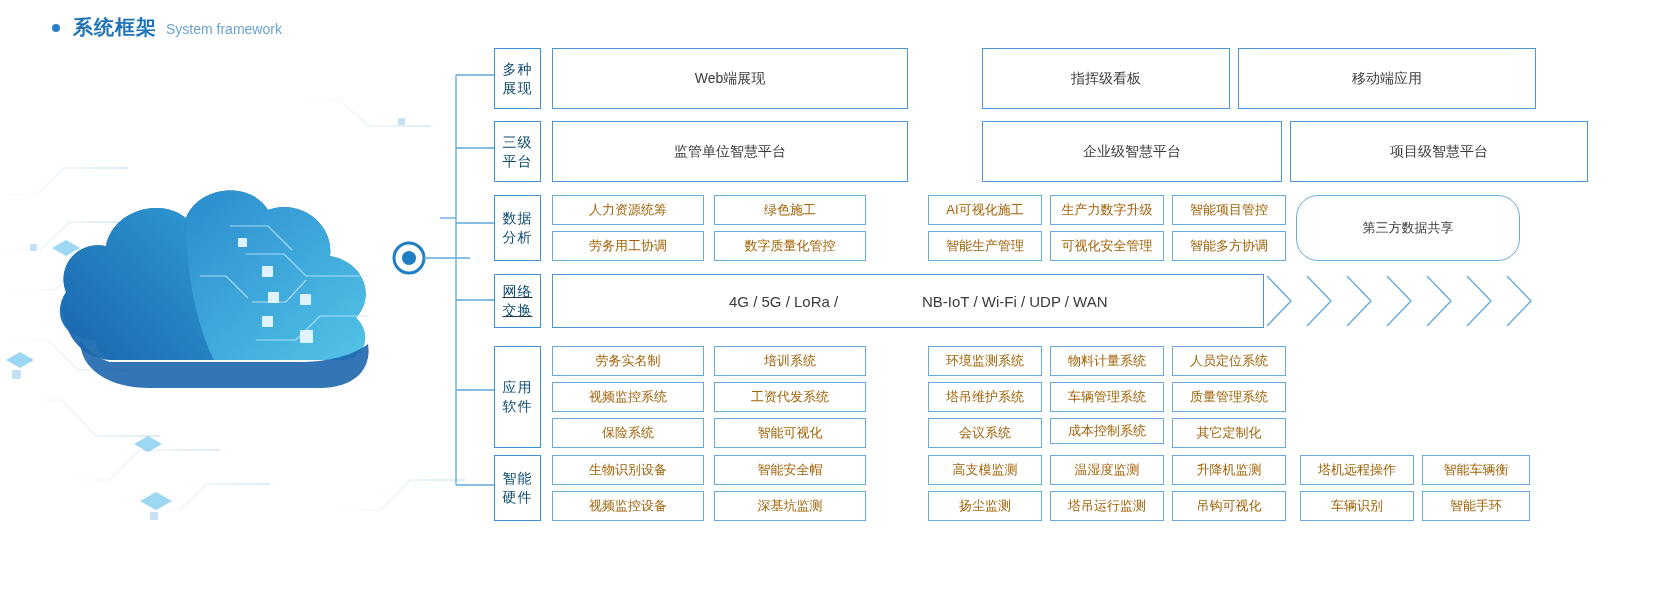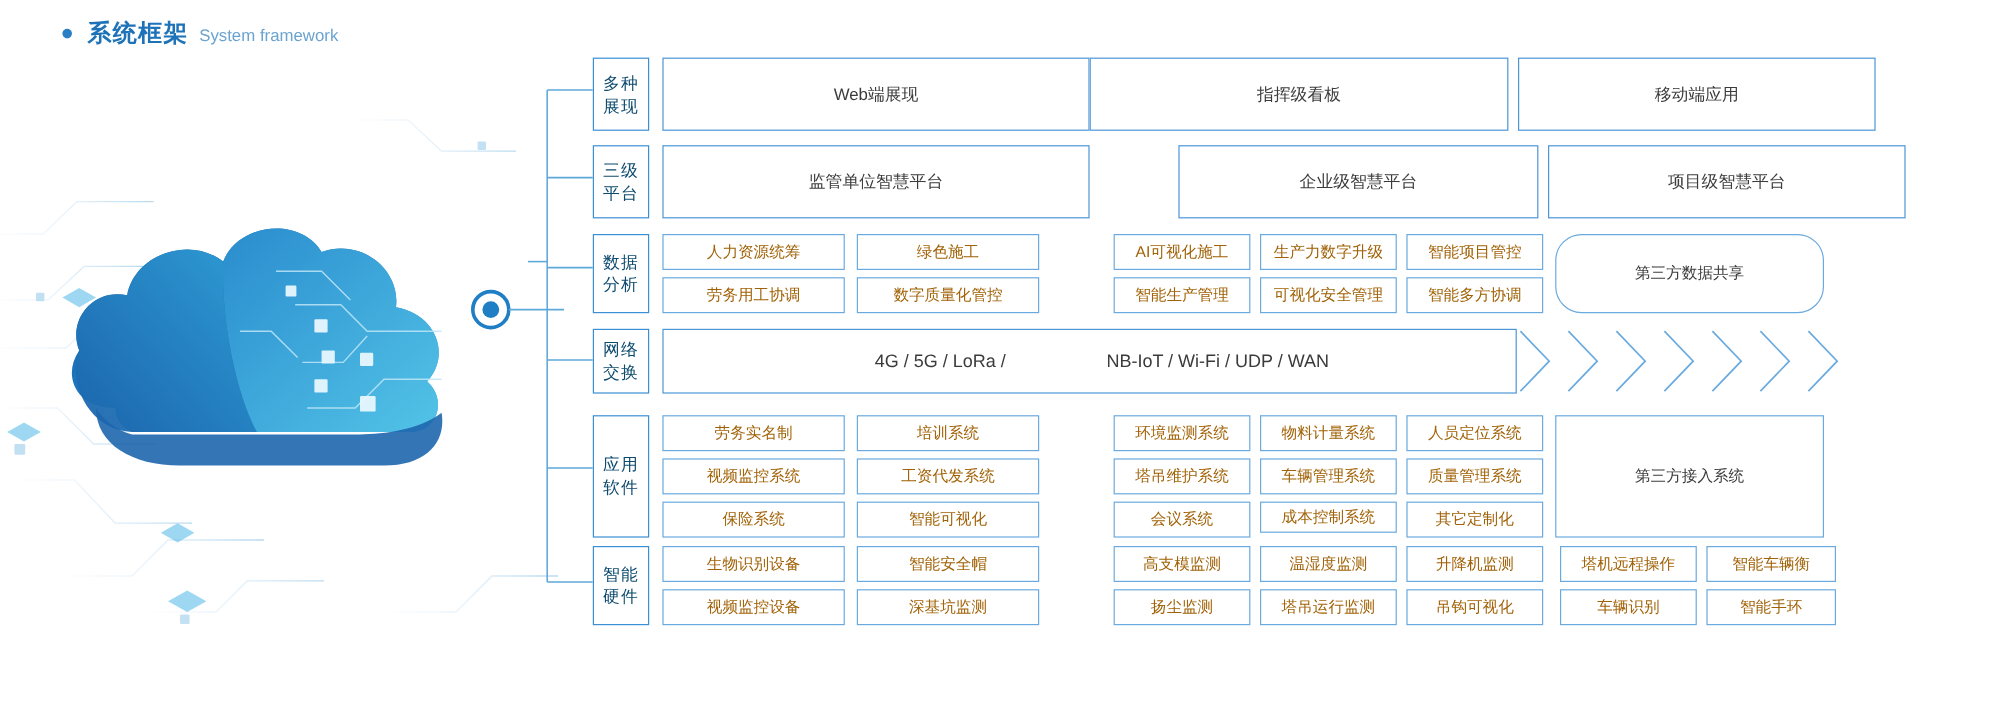--- a/index.html
+++ b/index.html
@@ -170,21 +170,21 @@
 
 <div id="diagram">
 
   <div class="row" style="top:0px;height:61px;">
     <div class="rowlabel">
       <span>多种</span>
       <span>展现</span>
     </div>
     <div class="rowbody">
       <div class="bigbox" style="width:356px;height:61px;">Web端展现</div>
-      <div class="bigbox" style="width:349px;height:61px;">指挥级看板</div>
+      <div class="bigbox" style="width:248px;height:61px;margin-left:74px;">指挥级看板</div>
       <div class="bigbox" style="width:298px;height:61px;margin-left:8px;">移动端应用</div>
     </div>
   </div>
 
   <div class="row" style="top:73px;height:61px;">
     <div class="rowlabel">
       <span>三级</span>
       <span>平台</span>
     </div>
     <div class="rowbody">
@@ -221,21 +221,21 @@
           <div class="cell" style="width:114px;height:30px;">智能生产管理</div>
           <div class="cell" style="width:114px;height:30px;margin-left:8px;">可视化安全管理</div>
           <div class="cell" style="width:114px;height:30px;margin-left:8px;">智能多方协调</div>
         </div>
       </div>
 
       <div class="side" style="width:224px;height:66px;margin-left:10px;border-radius:22px;">第三方数据共享</div>
     </div>
   </div>
 
-  <div class="row" style="top:226px;height:54px;">
+  <div class="row" style="top:226px;height:54px;text-decoration:underline;">
     <div class="rowlabel">
       <span>网络</span>
       <span>交换</span>
     </div>
     <div class="rowbody">
       <div class="netbar" style="width:712px;height:54px;">
         <span class="t1">4G / 5G / LoRa /</span>
         <span class="t2">NB-IoT / Wi-Fi / UDP / WAN</span>
       </div>
       <svg class="chevrons" width="300" height="54" viewBox="0 0 300 54" xmlns="http://www.w3.org/2000/svg">
@@ -284,21 +284,20 @@
           <div class="cell" style="width:114px;height:30px;margin-left:8px;">车辆管理系统</div>
           <div class="cell" style="width:114px;height:30px;margin-left:8px;">质量管理系统</div>
         </div>
         <div class="grow">
           <div class="cell" style="width:114px;height:30px;">会议系统</div>
           <div class="cell" style="width:114px;height:26px;margin-left:8px;">成本控制系统</div>
           <div class="cell" style="width:114px;height:30px;margin-left:8px;">其它定制化</div>
         </div>
       </div>
 
-      <div class="side" style="width:224px;height:102px;margin-left:10px;">第三方接入系统</div>
     </div>
   </div>
 
   <div class="row" style="top:407px;height:66px;">
     <div class="rowlabel">
       <span>智能</span>
       <span>硬件</span>
     </div>
     <div class="rowbody">
       <div class="group">

